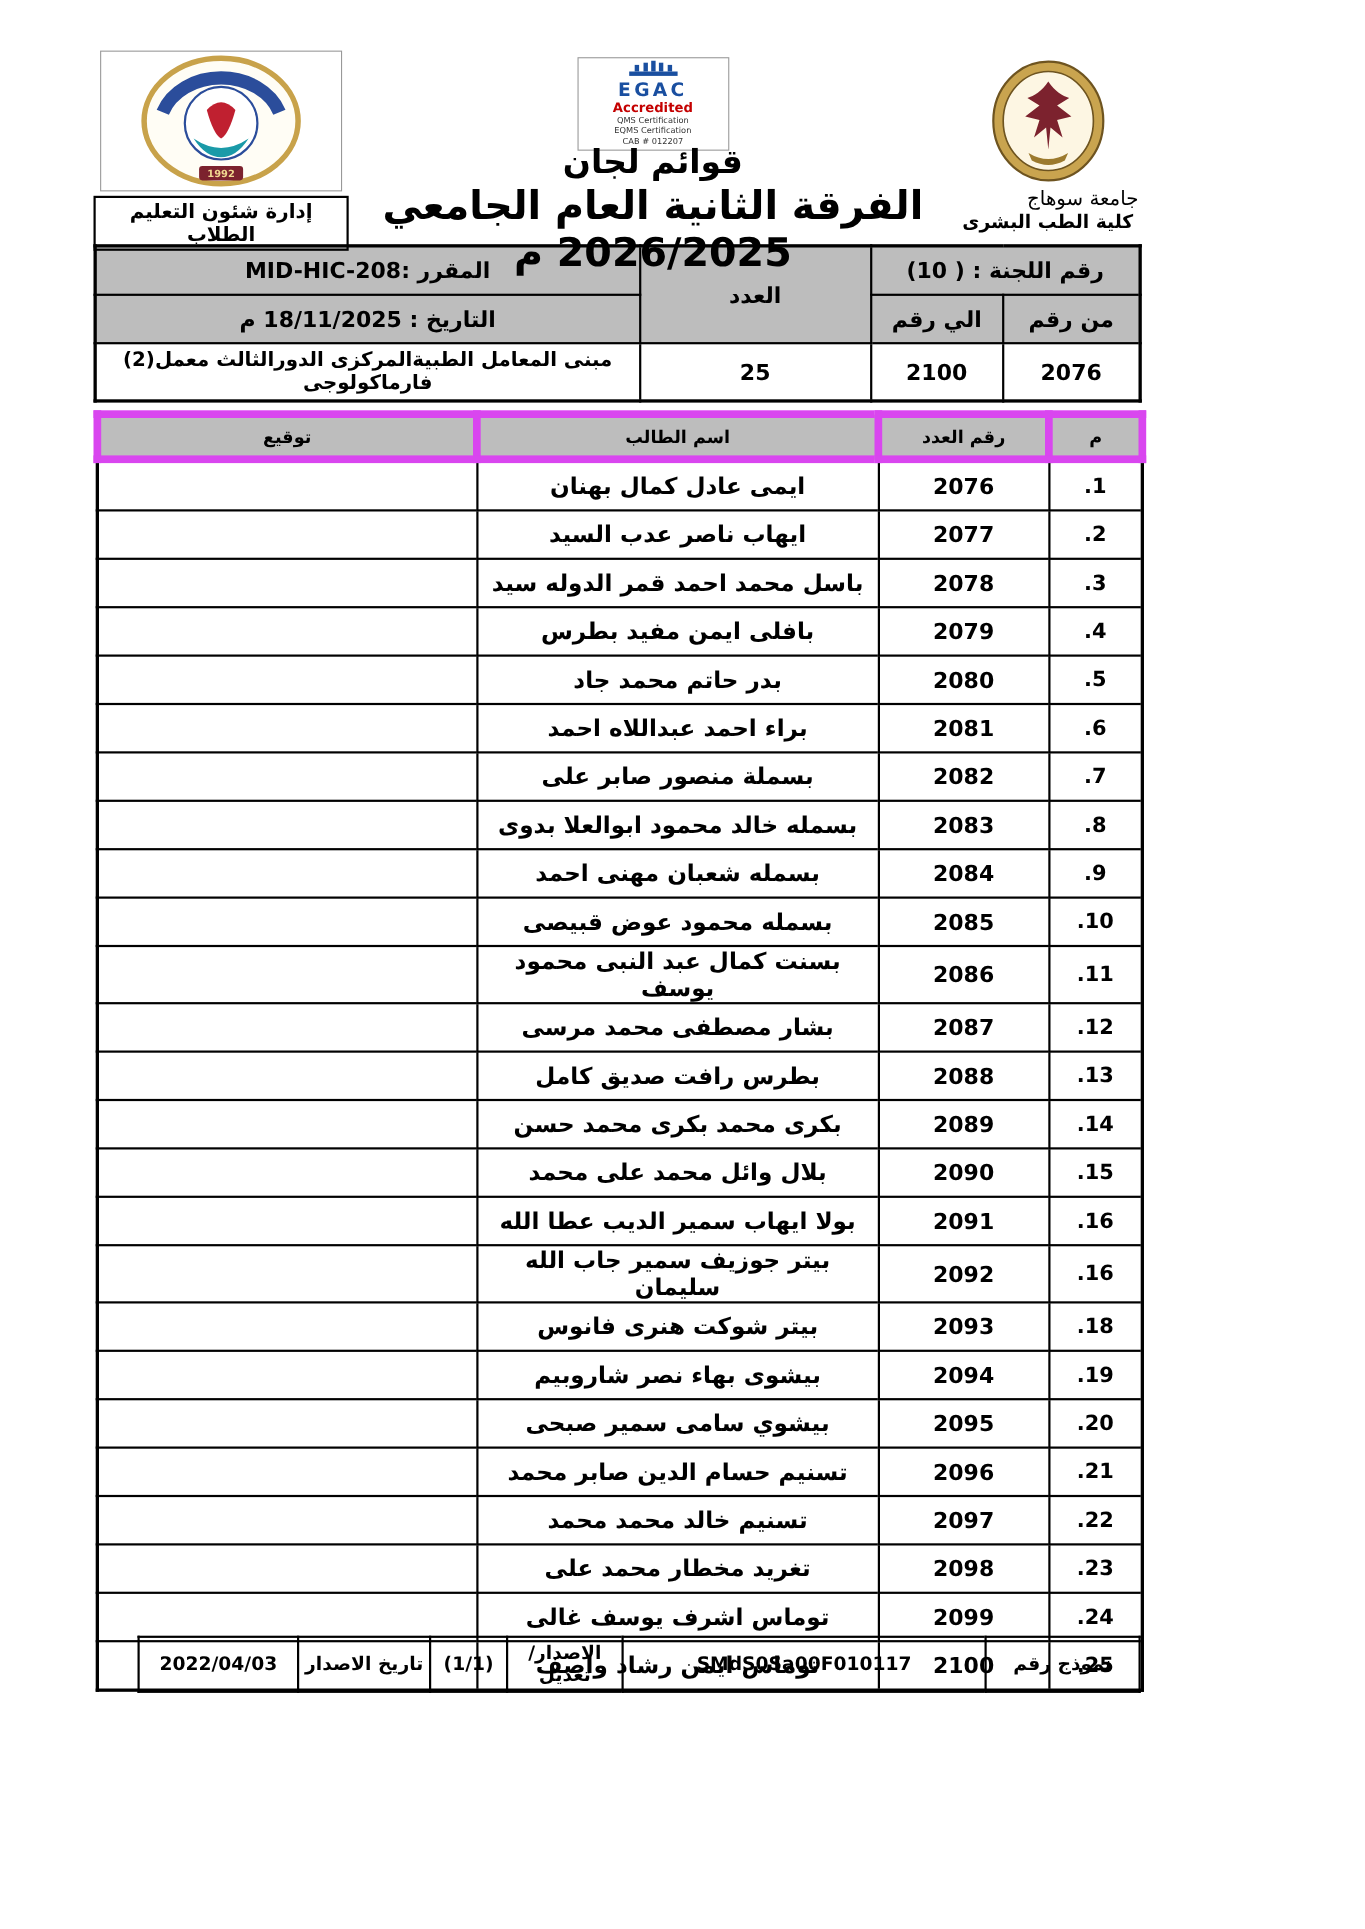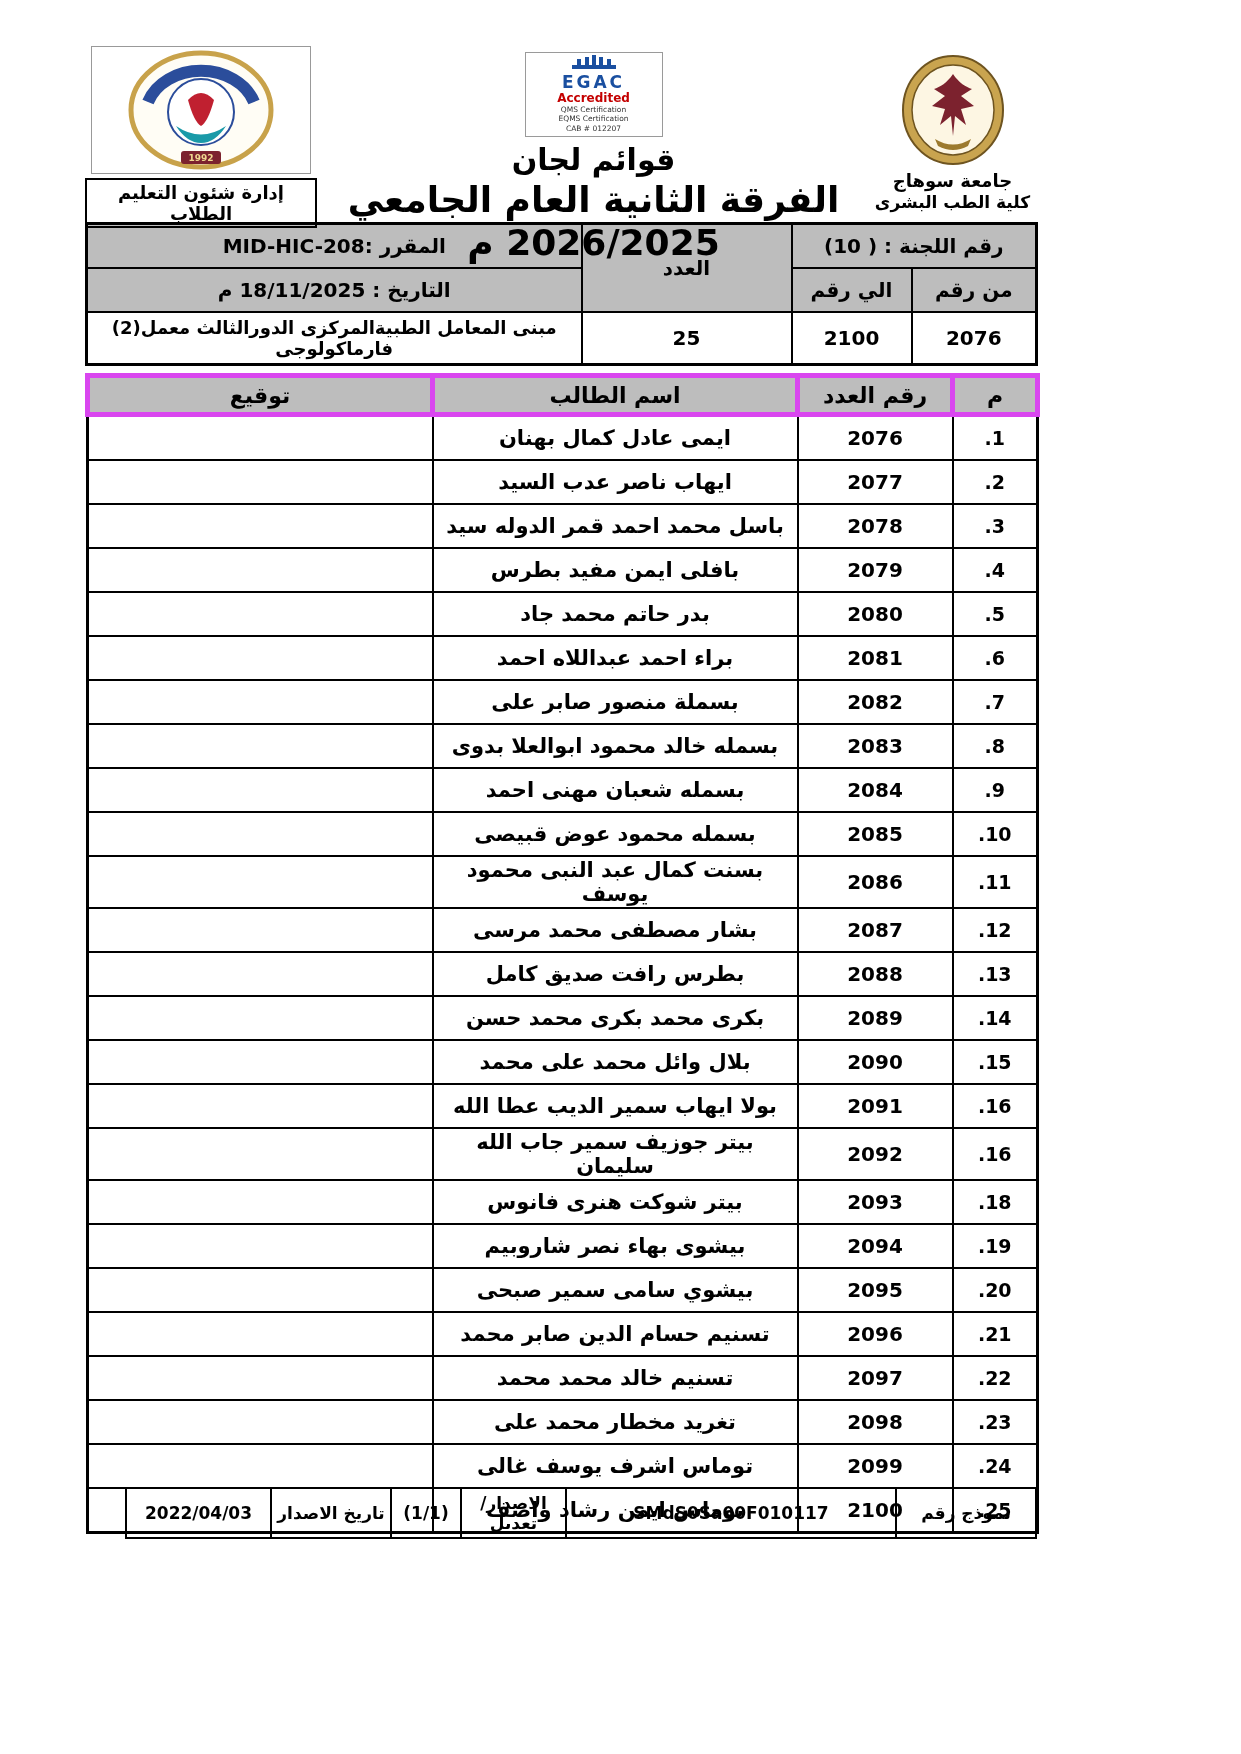--- a/index.html
+++ b/index.html
@@ -6,45 +6,45 @@
   html,body{margin:0;padding:0;}
   body{
     width:1241px;height:1754px;background:#ffffff;position:relative;
     font-family:"DejaVu Sans",sans-serif;color:#000;
   }
   .content{position:absolute;top:46px;left:85px;width:950px;}
 
   
   .header{display:flex;direction:rtl;justify-content:space-between;align-items:flex-start;height:168px;margin-bottom:8px;}
   .uni-block{width:165px;text-align:center;padding-top:8px;}
-  .uni-name{font-size:18px;font-weight:bold;line-height:1.2;}
+  .uni-name{font-size:18px;font-weight:normal;line-height:1.2;text-align:right;}
   .college-name{font-size:17px;font-weight:bold;line-height:1.2;}
   .center-block{flex:1;text-align:center;padding-top:6px;}
-  .cert-row{display:flex;direction:ltr;justify-content:center;align-items:flex-start;gap:36px;margin-bottom:16px;height:74px;}
+  .cert-row{display:flex;direction:ltr;justify-content:center;align-items:flex-start;gap:36px;margin-bottom:4px;height:74px;}
   .egac-box{width:128px;border:1px solid #9a9a9a;padding:2px 4px 3px;text-align:center;background:#fff;}
   .egac-name{color:#1a4fa0;font-weight:bold;font-size:17px;letter-spacing:3px;line-height:1.05;}
   .egac-acc{color:#c40000;font-weight:bold;font-size:12px;line-height:1.1;}
   .egac-small{font-size:7.5px;color:#333;line-height:1.25;}
   .aja-box{width:118px;text-align:center;}
   .aja-small{font-size:9px;color:#222;font-weight:bold;line-height:1.25;}
   .title{font-size:30px;font-weight:bold;line-height:1.2;}
   .subtitle{font-size:36px;font-weight:bold;line-height:1.2;}
   .faculty-block{width:232px;text-align:center;}
   .faculty-emblem{width:218px;height:126px;border:1px solid #999;display:flex;align-items:center;justify-content:center;margin:0 auto;background:#fff;}
   .faculty-caption{border:2px solid #000;font-size:18px;font-weight:bold;padding:2px 4px;margin-top:4px;}
 
   
   table{border-collapse:collapse;direction:rtl;table-layout:fixed;}
   .gray{background:#bdbdbd;}
   .info-table{width:950px;border:3px solid #000;}
   .info-table td{border:2px solid #000;text-align:center;vertical-align:middle;font-weight:bold;font-size:20px;padding:4px 4px;height:34px;}
   .info-table td.location-cell{font-size:18px;}
 
   .student-table{width:950px;border:3px solid #000;margin-top:7px;}
-  .student-table th{border:5px solid #d946ef;background:#bdbdbd;font-size:22px;font-weight:bold;padding:2px;height:30px;}
+  .student-table th{border:7px solid #d946ef;background:#bdbdbd;font-size:16px;font-weight:bold;padding:2px;height:30px;}
   .student-table td{border:2px solid #000;text-align:center;vertical-align:middle;height:40px;}
   .cell-index{font-size:19px;font-weight:bold;}
   .cell-seat{font-size:20px;font-weight:bold;}
   .cell-name{font-size:21px;font-weight:bold;}
 
   .footer{position:absolute;top:1487px;left:125px;width:910px;}
   .footer-table{width:910px;}
   .footer-table td{border:2px solid #000;text-align:center;font-weight:bold;font-size:17px;padding:4px 2px;height:26px;}
 </style>
 </head>

